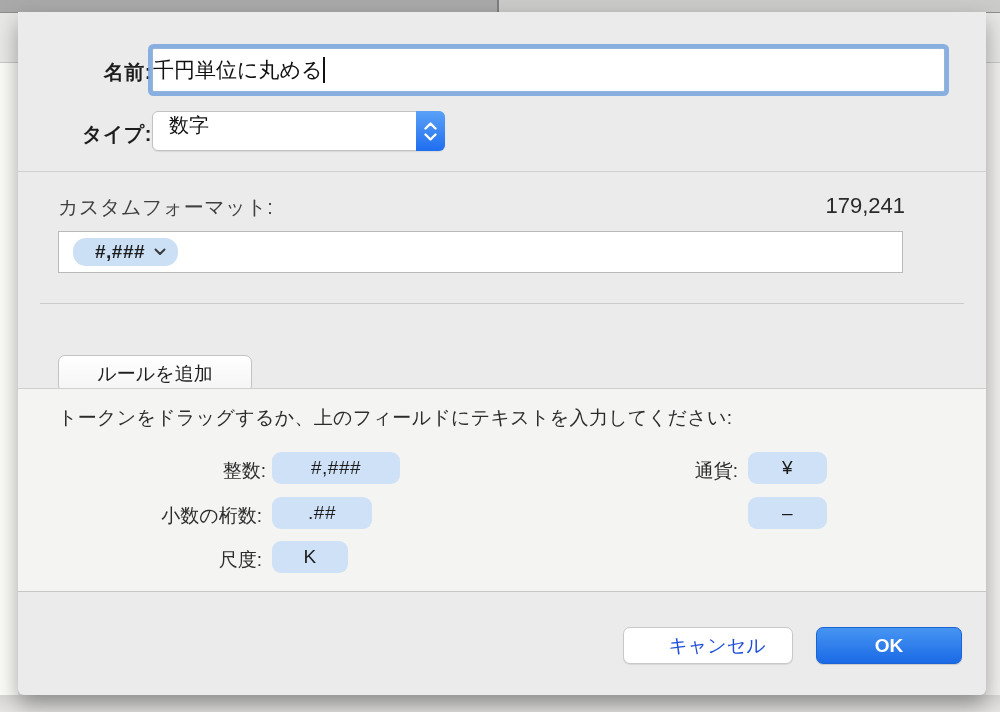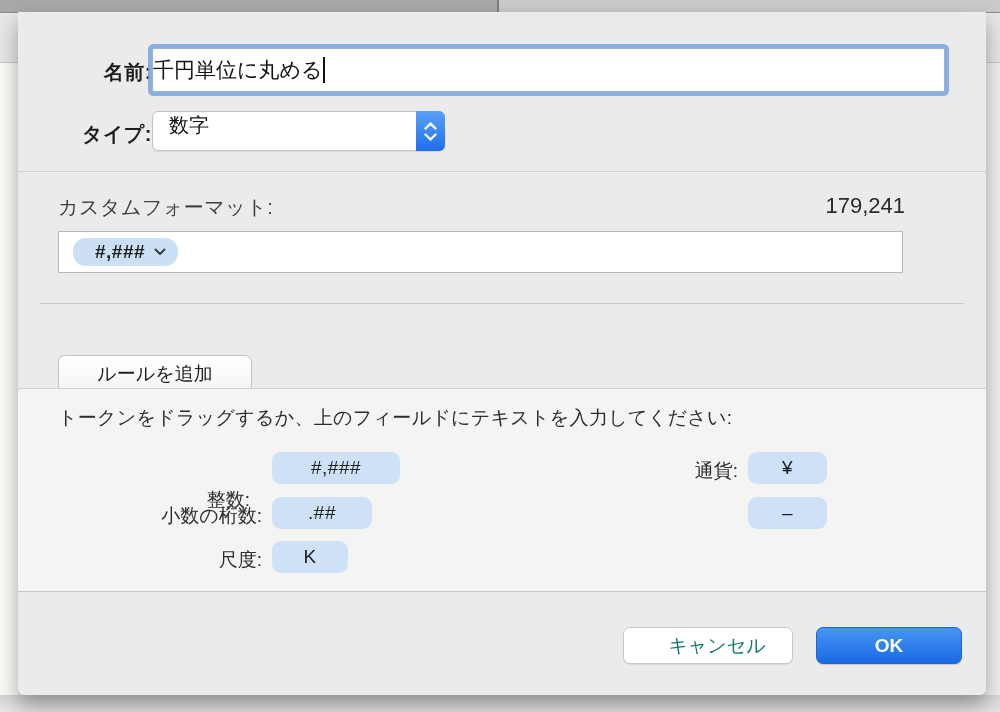--- a/index.html
+++ b/index.html
@@ -94,21 +94,21 @@
     font-size:19px;color:#1c1c1c;letter-spacing:.5px;
   }
 
   
   .footer-btn{
     position:absolute;top:615px;height:37px;box-sizing:border-box;
     display:flex;align-items:center;justify-content:center;
     font-size:19px;border-radius:7px;
   }
   .btn-cancel{
-    left:605px;width:170px;background:#fff;border:1px solid #c8c8c8;color:#0f766e;
+    left:605px;width:170px;background:#fff;border:1px solid #c8c8c8;color:#1d4ed8;
     box-shadow:0 1px 1px rgba(0,0,0,.08);
     padding-left:18px;
   }
   .btn-ok{
     left:798px;width:146px;background:linear-gradient(#4695f2,#1b6ae6);
     color:#fff;font-weight:600;border:1px solid #1a64d8;
     box-shadow:0 1px 1px rgba(0,0,0,.15);
   }
 </style>
 </head>
@@ -162,21 +162,21 @@
 
   <div class="divider-inset" style="top:291px;"></div>
 
   <div class="add-rule-btn">
     <span>ルールを追加</span>
   </div>
 
   <div class="token-panel">
     <div class="instruction">トークンをドラッグするか、上のフィールドにテキストを入力してください:</div>
 
-    <div class="tk-label" style="left:52px;top:69px;width:180px;margin-top:29px;">整数:</div>
+    <div class="tk-label" style="left:68px;top:69px;width:180px;">整数:</div>
     <div class="tk-pill" style="left:254px;top:63px;width:128px;">
         <span>#,###</span>
       </div>
 
     <div class="tk-label" style="left:64px;top:114px;width:180px;">小数の桁数:</div>
     <div class="tk-pill" style="left:254px;top:108px;width:100px;">
         <span>.##</span>
       </div>
 
     <div class="tk-label" style="left:64px;top:158px;width:180px;">尺度:</div>

